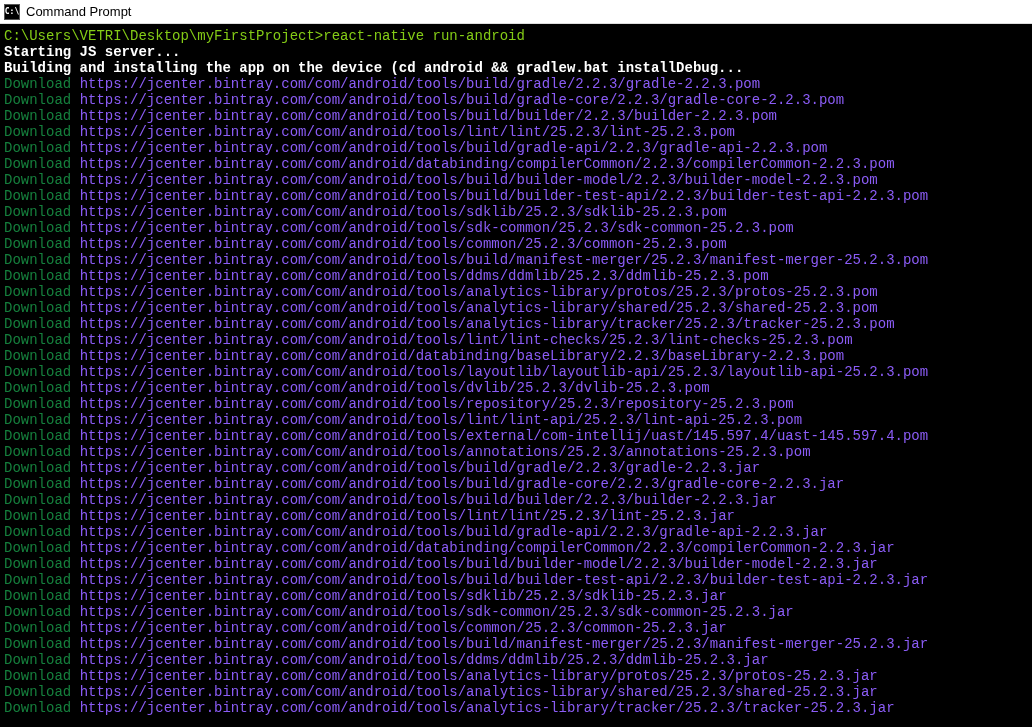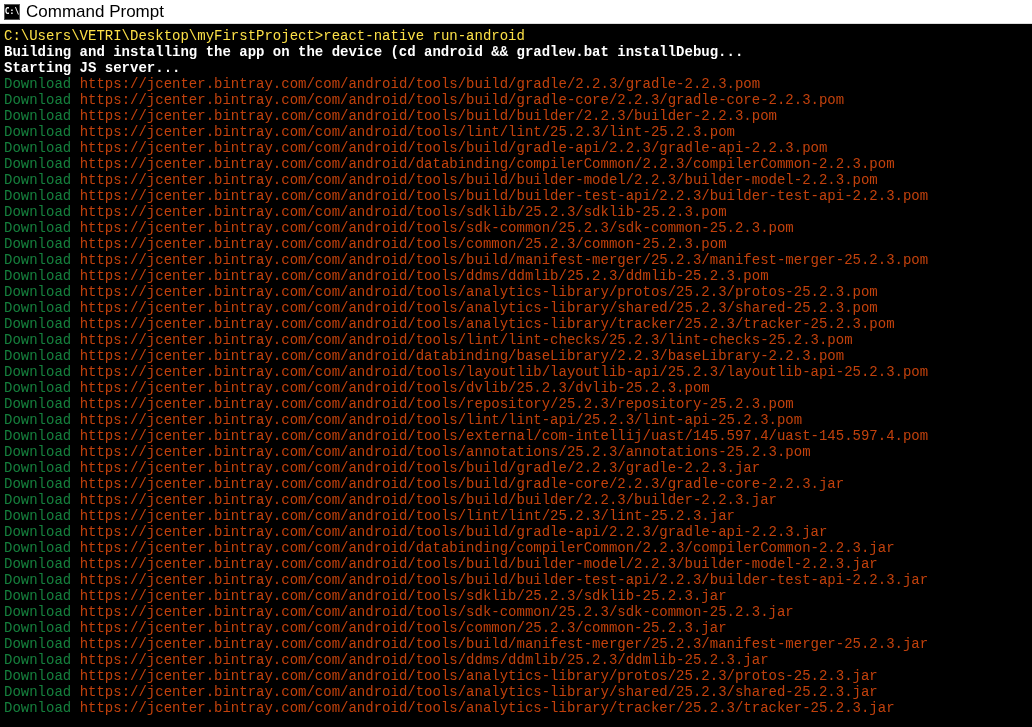--- a/index.html
+++ b/index.html
@@ -30,67 +30,67 @@
       margin-right: 6px;
       display: flex;
       align-items: center;
       justify-content: center;
       font-size: 8px;
       color: #fff;
       font-family: monospace;
       font-weight: bold;
     }
     .title-text {
-      font-size: 17px;
+      font-size: 13px;
       color: #000;
     }
     .terminal {
       background: #000;
       height: 703px;
       padding: 4px 4px;
       font-family: Consolas, "Courier New", monospace;
       font-size: 14px;
       line-height: 16px;
       color: #c2c2c2;
       overflow: hidden;
     }
     .line {
       white-space: pre;
       display: block;
     }
     .prompt-path {
-      color: #fde047;
+      color: #84cc16;
     }
     .bold-white {
       color: #fff;
       font-weight: bold;
     }
     .download-url {
-      color: #c2410c;
+      color: #8b5cf6;
       text-align: center;
     }
     .download-prefix {
       color: #15803d;
     }
   </style>
 </head>
 <body>
 
 <div class="title-bar">
   <div class="title-icon">
     <span>C:\</span>
   </div>
   <span class="title-text">Command Prompt</span>
 </div>
 
 <div class="terminal">
   <div class="line"><span class="prompt-path">C:\Users\VETRI\Desktop\myFirstProject&gt;</span><span class="prompt-path">react-native run-android</span></div>
   <div id="status-container">
+      <div class="line bold-white">Starting JS server...</div>
       <div class="line bold-white">Building and installing the app on the device (cd android &amp;&amp; gradlew.bat installDebug...</div>
-      <div class="line bold-white">Starting JS server...</div>
     </div>
   <div id="downloads-container">
       <div class="line"><span class="download-prefix">Download </span><span class="download-url">https://jcenter.bintray.com/com/android/tools/build/gradle/2.2.3/gradle-2.2.3.pom</span></div>
       <div class="line"><span class="download-prefix">Download </span><span class="download-url">https://jcenter.bintray.com/com/android/tools/build/gradle-core/2.2.3/gradle-core-2.2.3.pom</span></div>
       <div class="line"><span class="download-prefix">Download </span><span class="download-url">https://jcenter.bintray.com/com/android/tools/build/builder/2.2.3/builder-2.2.3.pom</span></div>
       <div class="line"><span class="download-prefix">Download </span><span class="download-url">https://jcenter.bintray.com/com/android/tools/lint/lint/25.2.3/lint-25.2.3.pom</span></div>
       <div class="line"><span class="download-prefix">Download </span><span class="download-url">https://jcenter.bintray.com/com/android/tools/build/gradle-api/2.2.3/gradle-api-2.2.3.pom</span></div>
       <div class="line"><span class="download-prefix">Download </span><span class="download-url">https://jcenter.bintray.com/com/android/databinding/compilerCommon/2.2.3/compilerCommon-2.2.3.pom</span></div>
       <div class="line"><span class="download-prefix">Download </span><span class="download-url">https://jcenter.bintray.com/com/android/tools/build/builder-model/2.2.3/builder-model-2.2.3.pom</span></div>
       <div class="line"><span class="download-prefix">Download </span><span class="download-url">https://jcenter.bintray.com/com/android/tools/build/builder-test-api/2.2.3/builder-test-api-2.2.3.pom</span></div>

